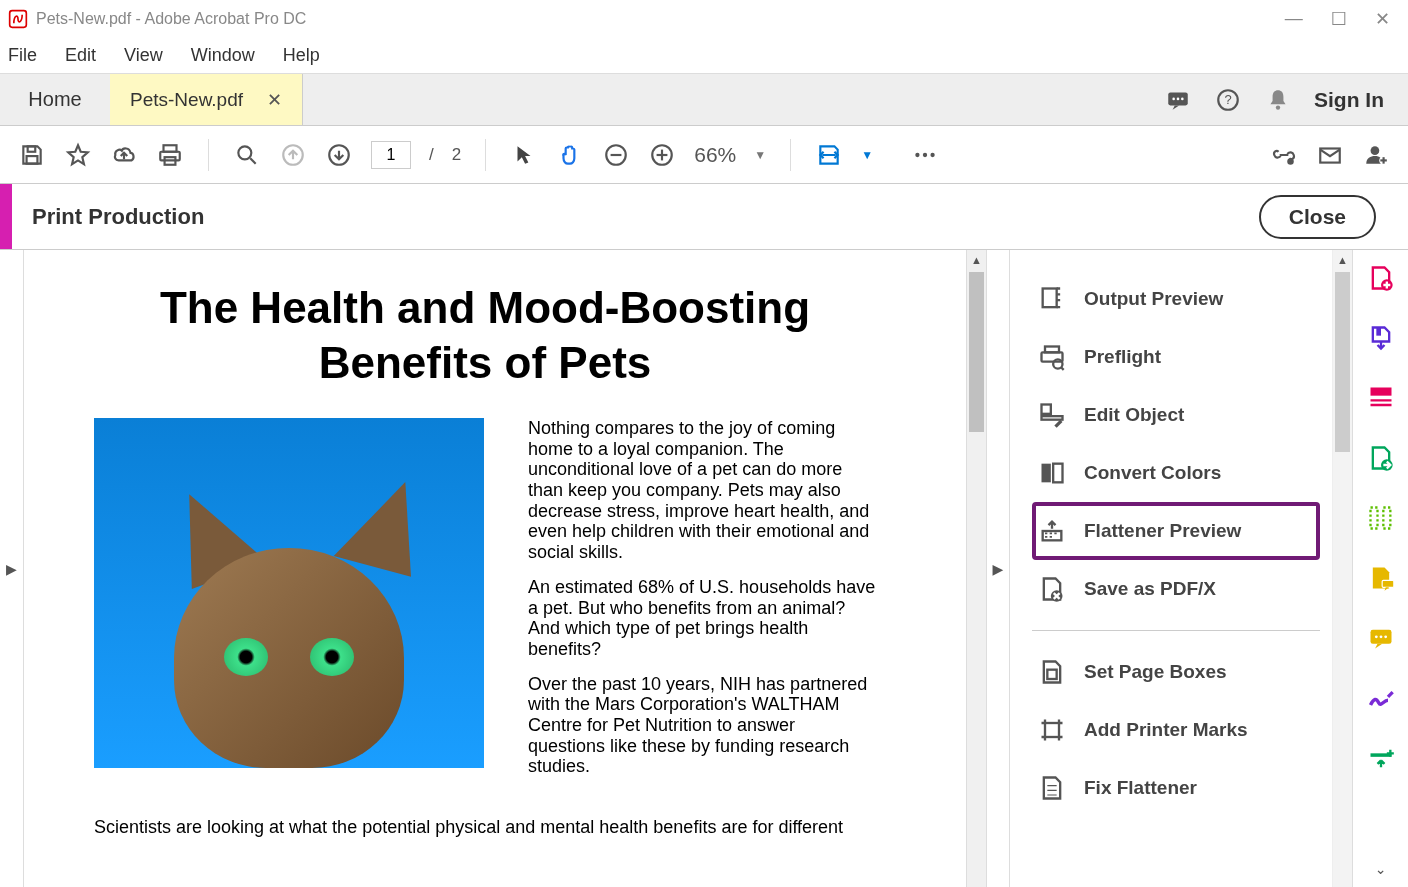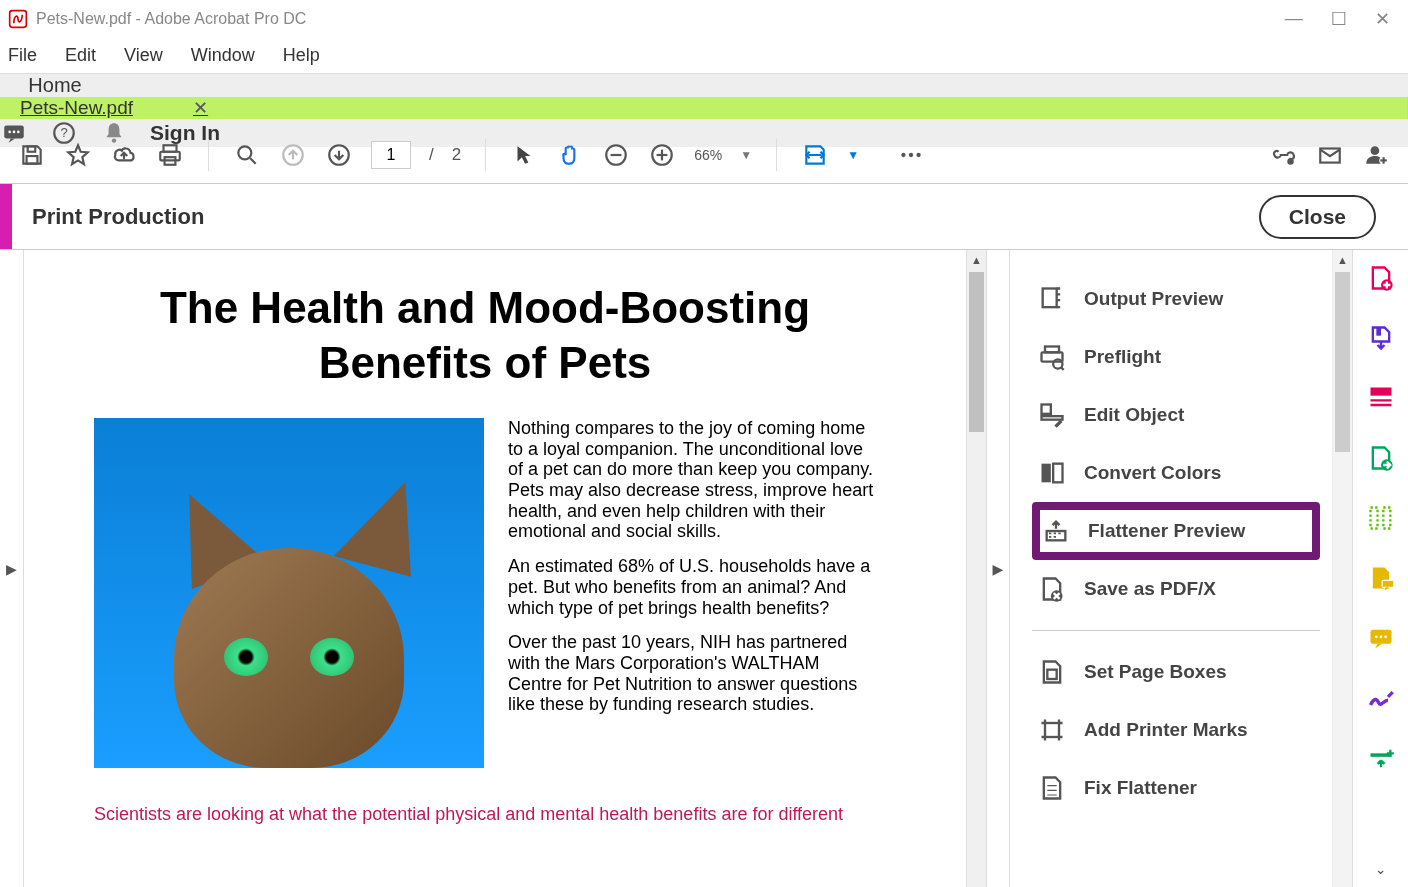--- a/index.html
+++ b/index.html
@@ -10,78 +10,78 @@
   .titlebar .app-icon { width: 20px; height: 20px; margin-right: 8px; }
   .titlebar .title { flex: 1; }
   .winbtns { display: flex; gap: 28px; margin-right: 10px; }
   .winbtns span { font-size: 18px; color: #888; cursor: default; }
   
   
   .menubar { height: 36px; display: flex; align-items: center; padding: 0 8px; font-size: 18px; gap: 28px; color: #333; border-bottom: 1px solid #ddd; }
   .menubar span { cursor: default; }
   
   
-  .tabsbar { height: 52px; background: #eee; display: flex; align-items: stretch; border-bottom: 1px solid #ccc; flex-direction: column; }
+  .tabsbar { height: 52px; background: #eee; display: flex; align-items: stretch; border-bottom: 1px solid #ccc; }
   .apptab { display: flex; align-items: center; justify-content: center; padding: 0 26px; font-size: 20px; color: #333; cursor: default; }
   .apptab.home { width: 110px; }
   .apptab.tools { width: 100px; }
-  .doctab { display: flex; align-items: center; background: #bef264; border-right: 1px solid #ccc; padding: 0 20px; gap: 60px; font-size: 19px; text-decoration: underline; }
+  .doctab { display: flex; align-items: center; background: #fef9c3; border-right: 1px solid #ccc; padding: 0 20px; gap: 24px; font-size: 19px; }
   .doctab .close { font-size: 18px; color: #555; }
   .tabspacer { flex: 1; background: #eee; }
   .tabsright { display: flex; align-items: center; gap: 22px; padding-right: 24px; background: #eee; }
   .signin { font-size: 21px; font-weight: 700; color: #333; }
   
   
   .toolbar { height: 58px; border-bottom: 1px solid #ccc; display: flex; align-items: center; padding: 0 18px; gap: 18px; }
   .toolbar .sep { width: 1px; height: 32px; background: #ddd; margin: 0 6px; }
   .ticon { width: 28px; height: 28px; display: flex; align-items: center; justify-content: center; }
   .ticon svg { width: 26px; height: 26px; }
   .pageinput { width: 40px; height: 28px; border: 1px solid #ccc; text-align: center; font-size: 16px; }
   .pagetotal { font-size: 17px; color: #555; }
-  .zoomlabel { font-size: 14px; color: #555; }
+  .zoomlabel { font-size: 21px; color: #555; }
   .dropdown-caret { font-size: 12px; color: #777; }
   .toolspacer { flex: 1; }
   
   
   .contextbar { height: 66px; display: flex; align-items: center; border-bottom: 1px solid #ccc; }
   .magenta-strip { width: 12px; height: 100%; background: #d61fb0; }
   .contextbar .ctx-title { font-size: 22px; font-weight: 600; margin-left: 20px; color: #333; }
   .contextbar .closebtn { margin-left: auto; margin-right: 32px; border: 2px solid #333; border-radius: 26px; padding: 8px 28px; font-size: 21px; font-weight: 700; cursor: default; }
   
   
   .mainarea { display: flex; height: calc(887px - 38px - 36px - 52px - 58px - 66px); }
   .leftstrip { width: 24px; border-right: 1px solid #ddd; display: flex; align-items: center; justify-content: center; }
   .leftstrip .caret { font-size: 14px; color: #555; }
   
   .docview { flex: 1; background: #fff; position: relative; overflow: hidden; display: flex; }
   .docpage { flex: 1; padding: 30px 90px 0 70px; }
   .docpage h1 { font-family: Arial, sans-serif; font-size: 44px; font-weight: bold; text-align: center; line-height: 1.25; margin-bottom: 28px; color: #000; }
-  .doccontent { display: flex; gap: 24px; }
+  .doccontent { display: flex; gap: 44px; }
   .catimg { width: 390px; height: 350px; background: linear-gradient(#0a7fd6 0%, #1a9eff 100%); position: relative; flex-shrink: 0; }
   .catshape { position: absolute; bottom: 0; left: 40px; width: 310px; height: 300px; }
   .catear1 { position: absolute; top: 20px; left: 40px; width: 0; height: 0; border-left: 30px solid transparent; border-right: 50px solid transparent; border-bottom: 90px solid #7a5a3a; transform: rotate(-20deg); }
   .catear2 { position: absolute; top: 10px; right: 20px; width: 0; height: 0; border-left: 50px solid transparent; border-right: 30px solid transparent; border-bottom: 90px solid #7a5a3a; transform: rotate(15deg); }
   .cathead { position: absolute; top: 80px; left: 40px; width: 230px; height: 220px; background: linear-gradient(135deg, #9e7a52 0%, #6b4a2a 100%); border-radius: 50% 50% 40% 40%; }
   .cateye { position: absolute; width: 44px; height: 38px; background: radial-gradient(circle, #000 20%, #3de08a 30%, #2ab56a 100%); border-radius: 50%; }
   .cateye.l { top: 90px; left: 50px; }
   .cateye.r { top: 90px; right: 50px; }
   .doctext { flex: 1; font-family: Arial, sans-serif; font-size: 18px; line-height: 1.15; color: #000; }
   .doctext p { margin-bottom: 14px; }
-  .docbottom { margin-top: 36px; font-family: Arial, sans-serif; font-size: 18px; color: #be185d; }
+  .docbottom { margin-top: 26px; font-family: Arial, sans-serif; font-size: 18px; color: #000000; }
   .vscroll { width: 20px; background: #f0f0f0; position: relative; border-left: 1px solid #ddd; }
   .vscroll .scrollup { position: absolute; top: 0; left: 0; right: 0; height: 20px; text-align: center; font-size: 11px; color: #555; line-height: 20px; }
   .vscroll .thumb { position: absolute; top: 22px; left: 2px; right: 2px; height: 160px; background: #c0c0c0; }
   
   .midcaret { width: 24px; display: flex; align-items: center; justify-content: center; border-left: 1px solid #ddd; border-right: 1px solid #ddd; }
   .midcaret .caret { font-size: 14px; color: #555; }
   
   .rightpanel { width: 342px; background: #fff; display: flex; position: relative; }
   .panelcontent { flex: 1; padding: 20px 12px 4px 22px; overflow: hidden; font-weight: bold; }
   .panel-item { height: 58px; display: flex; align-items: center; gap: 18px; font-size: 19px; color: #444; cursor: default; padding-left: 6px; }
-  .panel-item.highlight { border: 8px solid #701a75; border-radius: 4px; padding-left: 2px; }
+  .panel-item.highlight { border: 4px solid #701a75; border-radius: 4px; padding-left: 2px; }
   .panel-item .picon { width: 28px; height: 28px; display: flex; align-items: center; justify-content: center; }
   .panel-sep { height: 1px; background: #ccc; margin: 12px 0; }
   .panelscroll { width: 20px; background: #f3f3f3; position: relative; border-left: 1px solid #eee; }
   .panelscroll .scrollup { position: absolute; top: 0; left: 0; right: 0; height: 20px; text-align: center; font-size: 11px; color: #555; line-height: 20px; }
   .panelscroll .thumb { position: absolute; top: 22px; left: 2px; right: 2px; height: 180px; background: #ccc; }
   
   .iconstrip { width: 56px; border-left: 1px solid #ddd; display: flex; flex-direction: column; align-items: center; padding-top: 14px; gap: 32px; }
   .iconstrip .stripicon { width: 28px; height: 28px; display: flex; align-items: center; justify-content: center; }
   .stripdown { margin-top: auto; margin-bottom: 10px; font-size: 14px; color: #555; }
   

